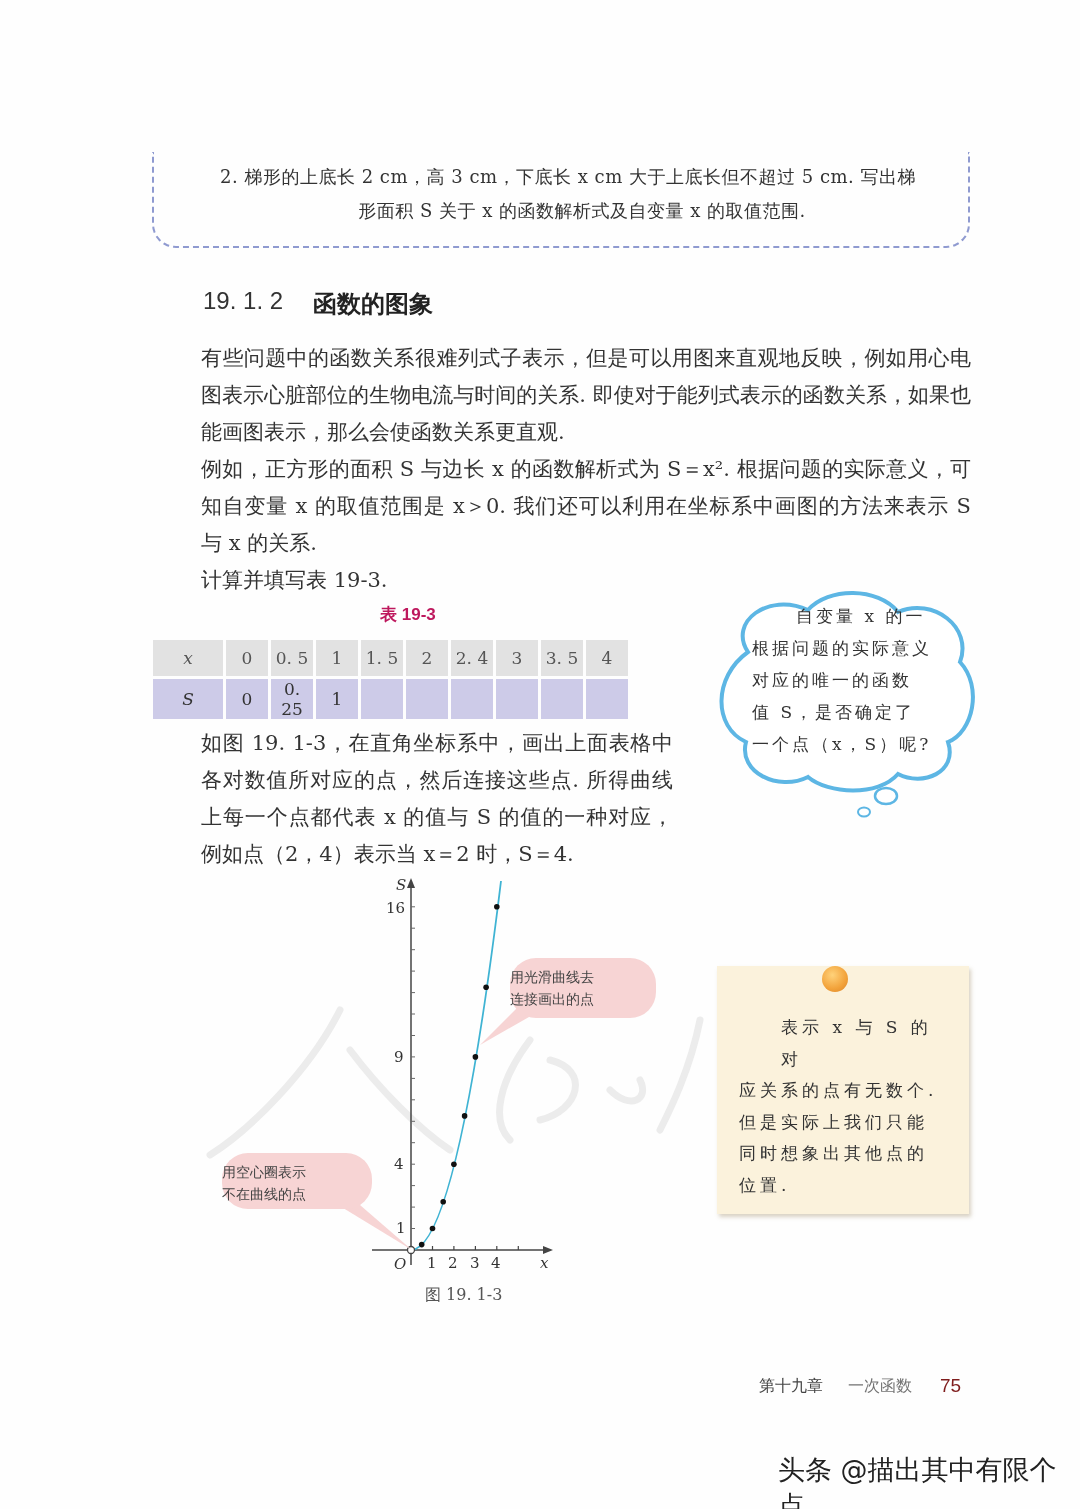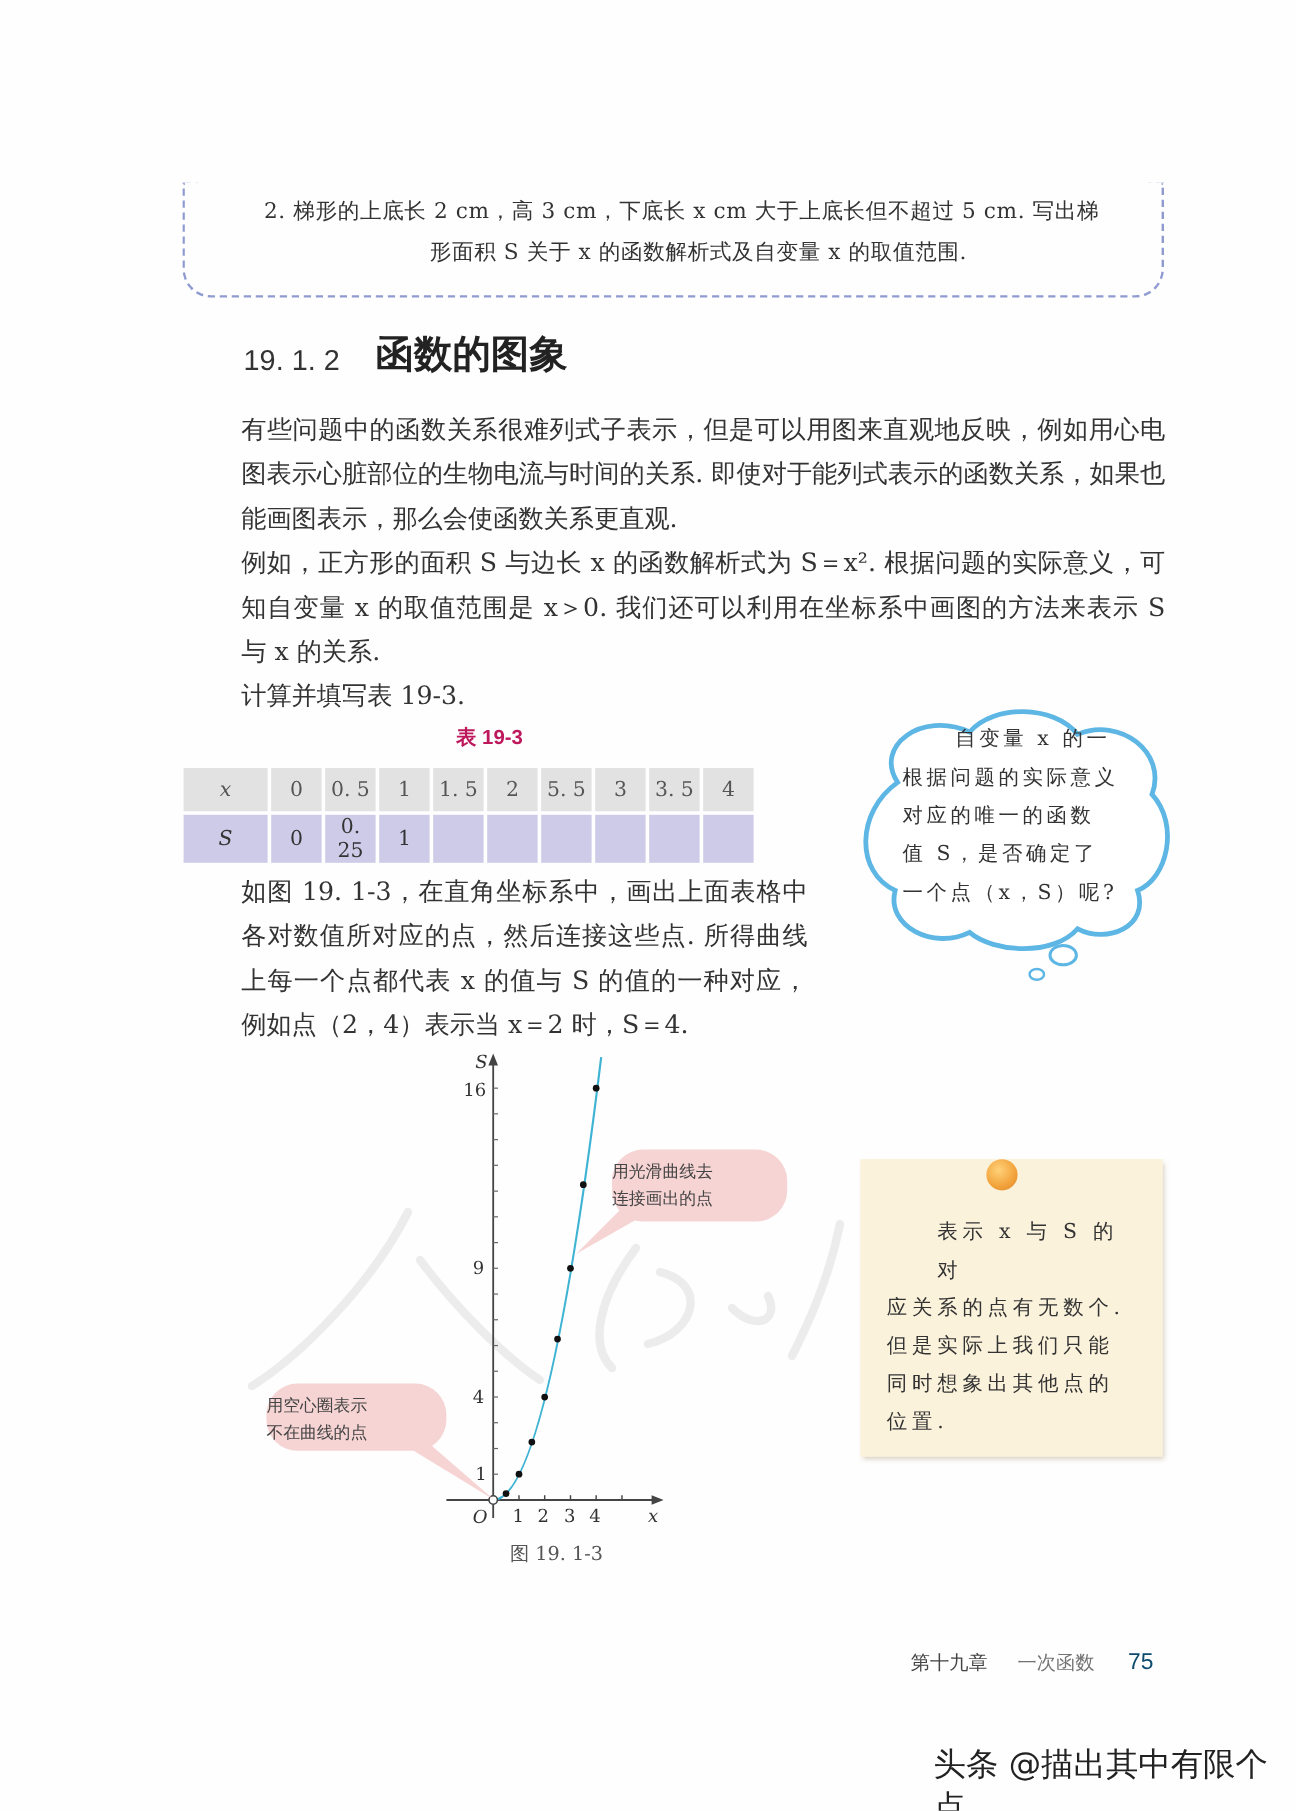--- a/index.html
+++ b/index.html
@@ -7,21 +7,21 @@
     body { position: relative; font-family: "DejaVu Serif", "Liberation Serif", serif; color: #2a2a2a; }
     .abs { position: absolute; }
     .exercise-box {
       left: 152px; top: 152px; width: 818px; height: 96px;
       border-left: 2px dashed #8f9ad0; border-right: 2px dashed #8f9ad0; border-bottom: 2px dashed #8f9ad0;
       border-radius: 0 0 24px 24px;
     }
     .exercise-text { left: 188px; top: 160px; width: 760px; font-size: 18px; line-height: 34px; color: #333; letter-spacing: 0.5px; text-align: center; }
     .exercise-text .l2 { padding-left: 28px; }
     .section-num { left: 203px; top: 287px; font-family: "Liberation Sans", sans-serif; font-size: 24px; color: #333; }
-    .section-title { left: 313px; top: 274px; font-family: "DejaVu Sans", sans-serif; font-weight: bold; font-size: 32px; color: #222; }
+    .section-title { left: 313px; top: 288px; font-family: "DejaVu Sans", sans-serif; font-weight: bold; font-size: 24px; color: #222; }
     .para { left: 153px; width: 818px; font-size: 21px; line-height: 37px; color: #333; text-align: justify; }
     .para .ind { padding-left: 48px; }
     .table-caption { left: 380px; top: 603px; font-family: Liberation Sans, sans-serif; font-weight: bold; font-size: 17px; color: #be185d; }
     table.t193 { left: 153px; top: 640px; border-collapse: separate; border-spacing: 3px 3px; margin: -3px; }
     table.t193 td { height: 36px; text-align: center; font-size: 17px; color: #555; font-family: "DejaVu Serif", serif; }
     table.t193 tr.xrow td { background: #e2e2e2; }
     table.t193 tr.srow td { background: #cdcbe8; color: #333; }
     table.t193 td.hd { width: 70px; font-style: italic; }
     table.t193 td.c { width: 42px; }
     .cloud { left: 708px; top: 582px; width: 270px; height: 240px; }
@@ -31,21 +31,21 @@
     .fig-caption { left: 425px; top: 1285px; font-size: 16px; color: #555; }
     .bubble { background: #f7d4d4; border-radius: 26px; font-family: "DejaVu Sans", sans-serif; font-size: 14px; line-height: 22px; color: #444; text-align: left; }
     .b1 { left: 510px; top: 958px; width: 146px; height: 60px; padding-top: 8px; }
     .b2 { left: 222px; top: 1153px; width: 150px; height: 56px; padding-top: 8px; }
     .note { left: 717px; top: 966px; width: 252px; height: 248px; background: #fbf2dc; box-shadow: 2px 3px 4px rgba(150,130,90,0.35); }
     .note-text { left: 739px; top: 1012px; width: 210px; font-size: 17px; line-height: 31.5px; color: #333; letter-spacing: 4px; }
     .note-text .ind { padding-left: 42px; }
     .pin { left: 822px; top: 966px; width: 26px; height: 26px; border-radius: 50%; background: radial-gradient(circle at 40% 35%, #ffd27a, #f2a23a 60%, #d9832a); }
     .footer-chapter { left: 759px; top: 1376px; font-family: "DejaVu Sans", sans-serif; font-size: 16px; color: #444; }
     .footer-title { left: 848px; top: 1376px; font-family: "DejaVu Sans", sans-serif; font-size: 16px; color: #737373; }
-    .footer-page { left: 940px; top: 1375px; font-family: "Liberation Sans", sans-serif; font-size: 19px; color: #0c4a6e; }
+    .footer-page { left: 940px; top: 1375px; font-family: "Liberation Sans", sans-serif; font-size: 19px; color: #7f1d1d; }
     .watermark-source { left: 778px; top: 1452px; font-family: "DejaVu Sans", sans-serif; font-size: 27px; color: #222; text-shadow: 1px 1px 0 #fff, -1px -1px 0 #fff; }
     .wm-calli { left: 190px; top: 990px; width: 560px; height: 170px; }
   </style>
 </head>
 <body>
 
 <div class="abs exercise-box"></div>
 <div class="abs exercise-text">
   <div><span>2.</span> <span>梯形的上底长 2 cm，高 3 cm，下底长 x cm 大于上底长但不超过 5 cm. 写出梯</span></div>
   <div class="l2">形面积 S 关于 x 的函数解析式及自变量 x 的取值范围.</div>
@@ -67,21 +67,21 @@
 <div class="abs table-caption">表 19-3</div>
 <table class="abs t193">
   <tbody>
       <tr class="xrow">
     <td class="hd">x</td>
     <td class="c">0</td>
     <td class="c">0. 5</td>
     <td class="c">1</td>
     <td class="c">1. 5</td>
     <td class="c">2</td>
-    <td class="c">5. 5</td>
+    <td class="c">2. 4</td>
     <td class="c">3</td>
     <td class="c">3. 5</td>
     <td class="c">4</td>
   </tr>
   <tr class="srow">
     <td class="hd">S</td>
     <td class="c">0</td>
     <td class="c">0. 25</td>
     <td class="c">1</td>
     <td class="c"></td>

